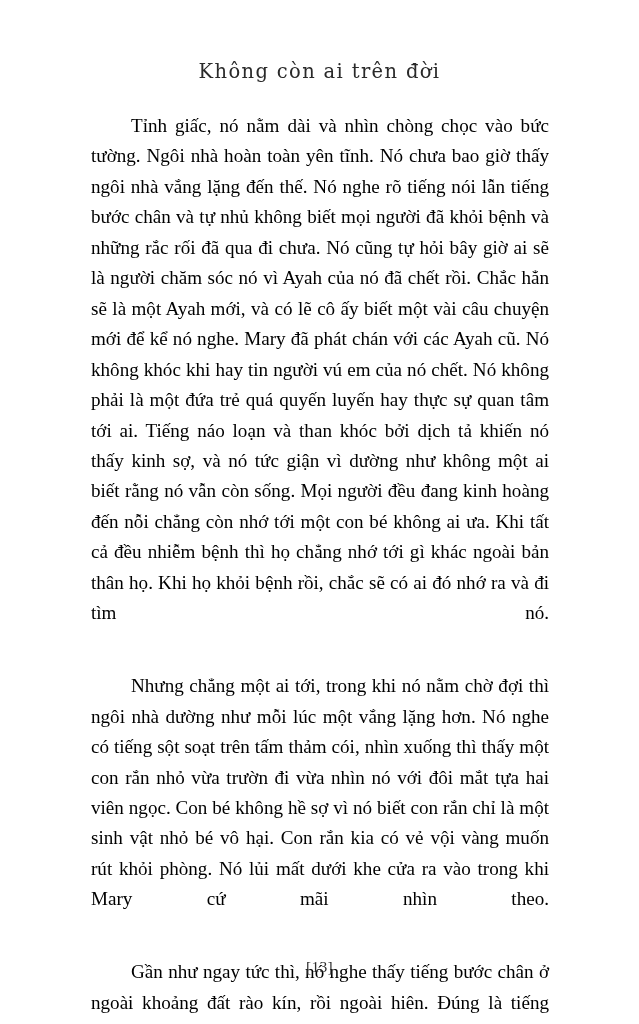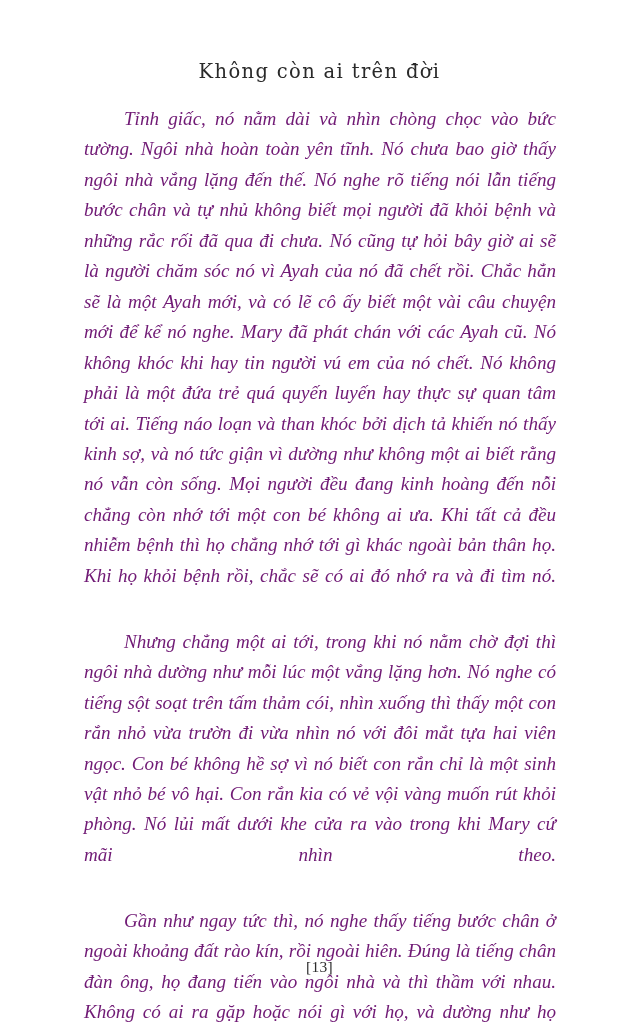--- a/index.html
+++ b/index.html
@@ -45,31 +45,30 @@
 
   
   .textblock {
     position: absolute;
     top: 99px;
     left: 79px;
     width: 482px;
   }
 
   .para {
-    margin: 5px;
+    margin: 12px;
     padding: 0;
     text-align: justify;
     text-justify: inter-word;
     text-indent: 40px;
     font-size: 19.1px;
     line-height: 30.45px;
-    color: #701a75;
+    color: #000000;
     word-spacing: 0.1px;
     hyphens: none;
-    font-style: italic;
     -webkit-hyphens: none;
   }
   
   .para::after {
     content: "";
     display: inline-block;
     width: 100%;
   }
 
   

